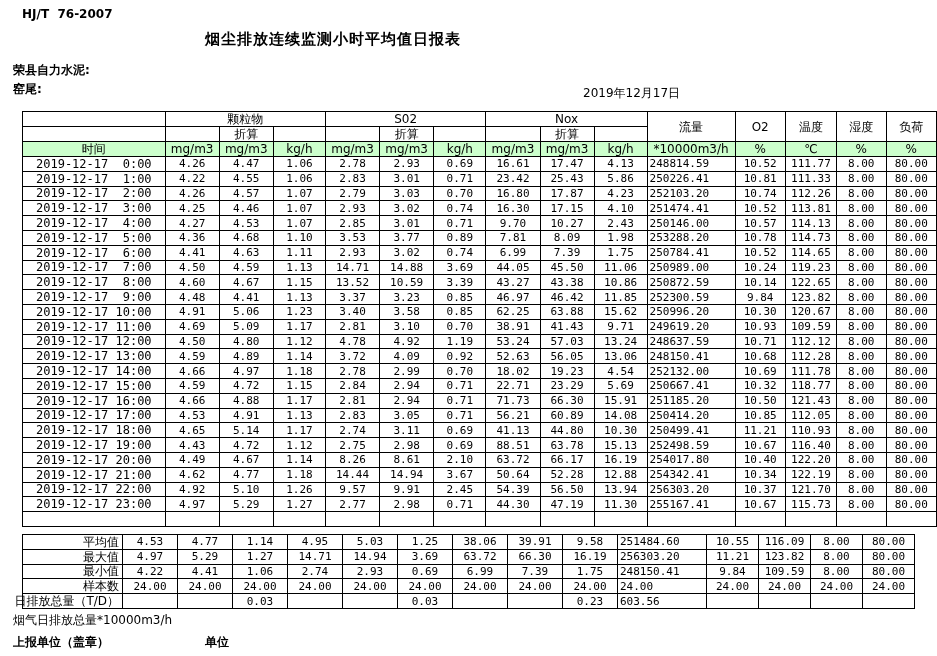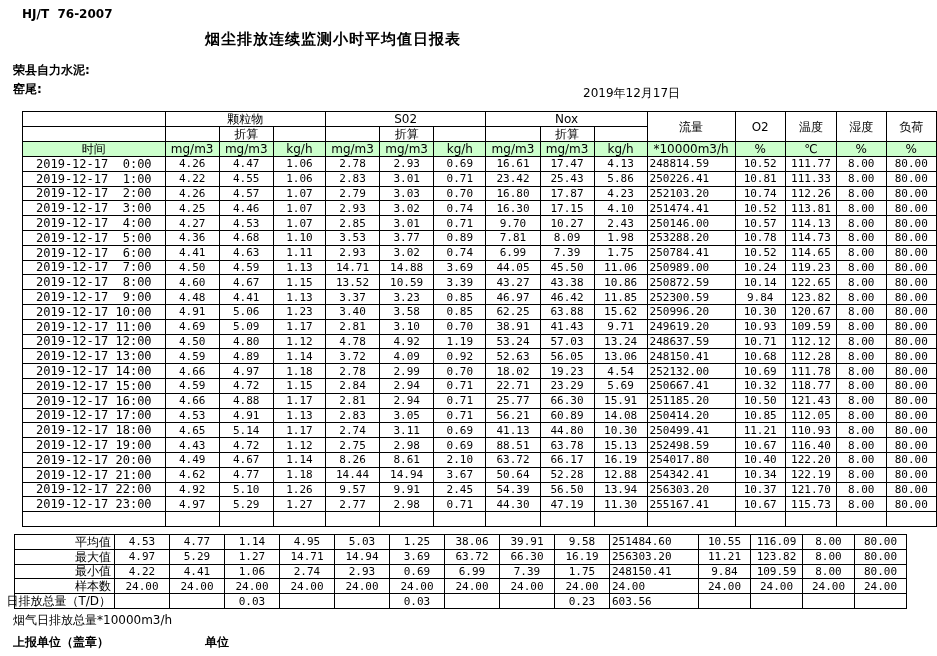--- a/index.html
+++ b/index.html
@@ -20,21 +20,21 @@
     font-family:"DejaVu Sans Mono","Liberation Mono",monospace;
   }
   .hdr td{height:14px;font-family:"DejaVu Sans","Liberation Sans",sans-serif;font-size:12px;}
   .green{background:#ccffcc;}
   tbody td{height:13.8px;}
   .col-time{font-size:12px;white-space:pre;padding:0 13px;}
   .col-flow{text-align:left;padding-right:8px;}
   .label-cell{position:relative;overflow:visible;font-family:"DejaVu Sans","Liberation Sans",sans-serif;font-size:12px;}
   .label-cell span{position:absolute;right:3px;top:50%;transform:translateY(-50%);white-space:nowrap;}
   .t-main{left:22px;top:111px;}
-  .t-sum{left:14px;top:534px;}
+  .t-sum{left:22px;top:534px;}
   .c-time{width:100px;} .c-n{width:55px;} .c-flow{width:89px;} .c-s{width:52px;}
   .footer1{left:13px;top:612px;font-size:12px;font-weight:normal;}
   .footer2{left:13px;top:634px;font-size:12px;font-weight:bold;}
   .footer2b{left:205px;top:634px;font-size:12px;font-weight:bold;}
 </style>
 </head>
 <body>
 
 <div class="abs std">HJ/T  76-2007</div>
 <div class="abs title">烟尘排放连续监测小时平均值日报表</div>
@@ -376,21 +376,21 @@
         <td>80.00</td>
       </tr>
       <tr>
         <td class="col-time">2019-12-17 16:00</td>
         <td>4.66</td>
         <td>4.88</td>
         <td>1.17</td>
         <td>2.81</td>
         <td>2.94</td>
         <td>0.71</td>
-        <td>25.77</td>
+        <td>71.73</td>
         <td>66.30</td>
         <td>15.91</td>
         <td class="col-flow">251185.20</td>
         <td>10.50</td>
         <td>121.43</td>
         <td>8.00</td>
         <td>80.00</td>
       </tr>
       <tr>
         <td class="col-time">2019-12-17 17:00</td>

